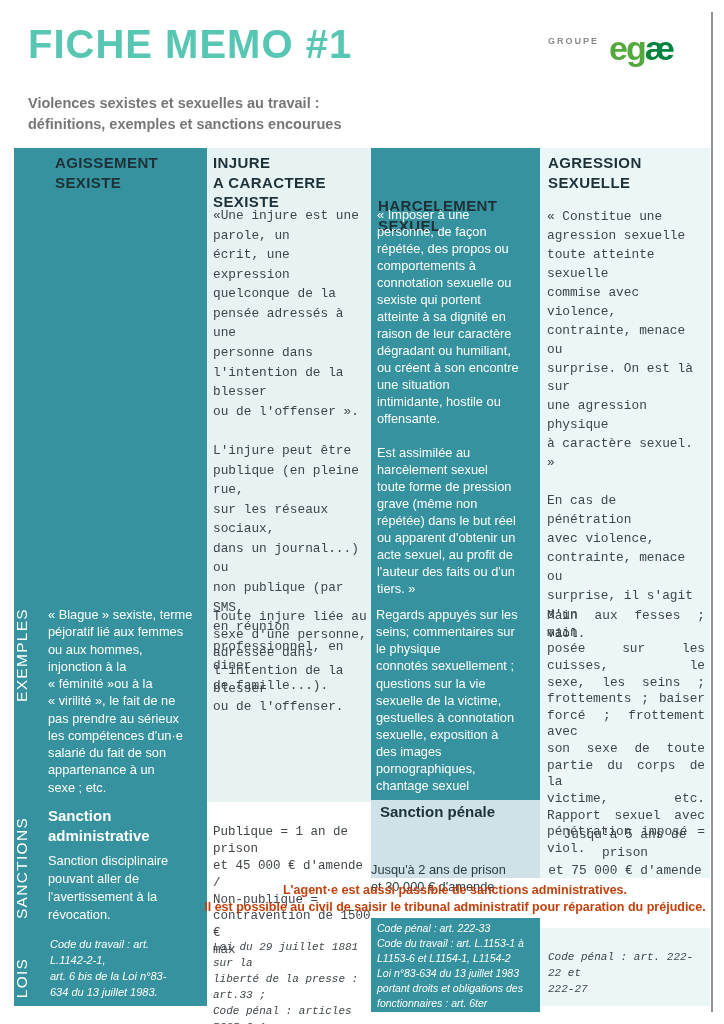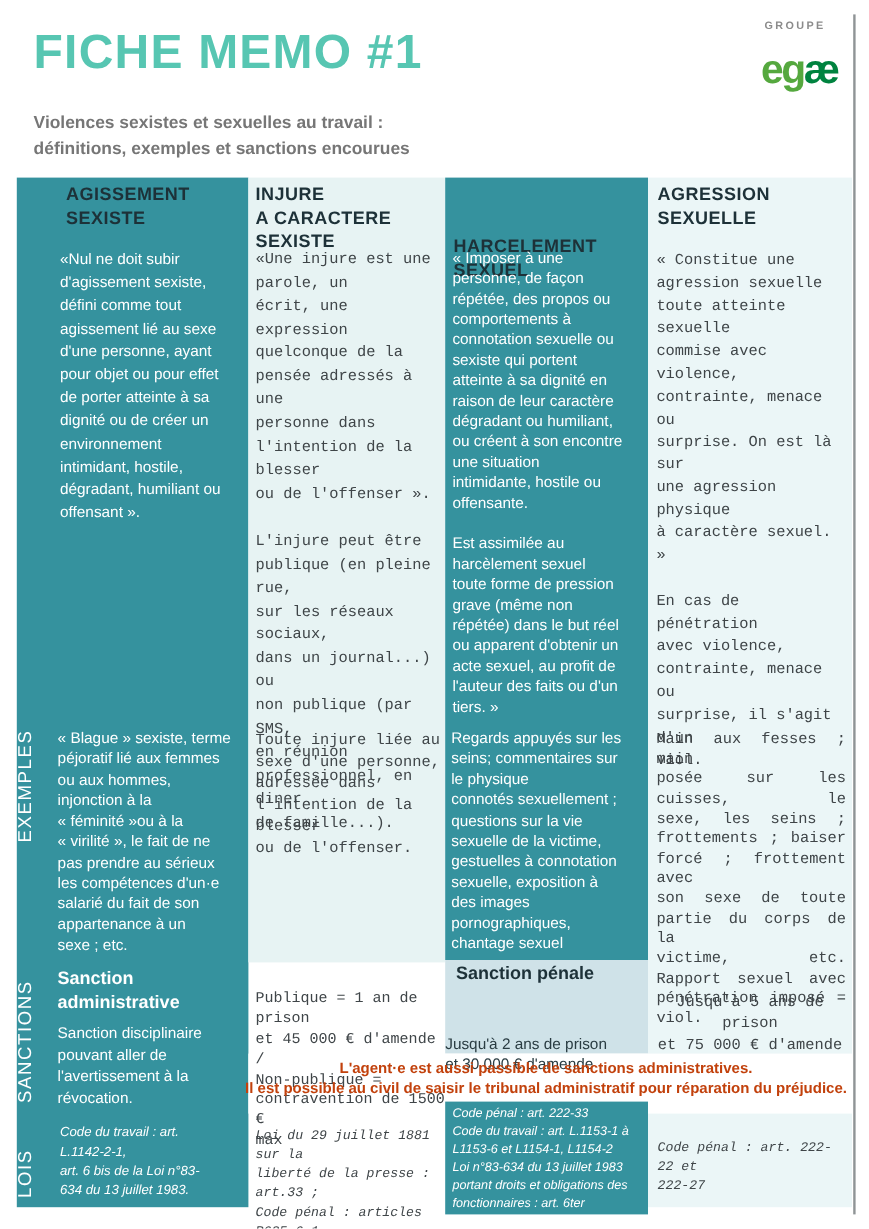--- a/index.html
+++ b/index.html
@@ -13,22 +13,22 @@
     position:absolute;left:28px;top:22px;
     font-size:40px;font-weight:700;letter-spacing:1px;
     color:#57c6b2;
   }
   .subtitle{
     position:absolute;left:28px;top:93px;width:360px;
     font-size:14.5px;font-weight:700;color:#767676;line-height:1.45;
     white-space:pre-line;
   }
   .logo{
-    position:absolute;right:26px;top:16px;width:160px;
-    display:flex;flex-direction:column;align-items:flex-end;
+    position:absolute;right:16px;top:16px;width:160px;
+    display:flex;flex-direction:row;align-items:center;
   }
   .logo-groupe{
     font-size:9px;font-weight:700;letter-spacing:2px;color:#8b8b8b;
     margin-right:10px;
   }
   .logo-egae{
     font-size:34px;font-weight:700;letter-spacing:-2px;line-height:1;
     margin-top:15px;
   }
   .logo-egae .g1{color:#55a83e;}
@@ -124,32 +124,20 @@
   <div class="col-header h1">AGISSEMENT
 SEXISTE</div>
   <div class="col-header h2">INJURE
 A CARACTERE
 SEXISTE</div>
   <div class="col-header h3">HARCELEMENT
 SEXUEL</div>
   <div class="col-header h4">AGRESSION
 SEXUELLE</div>
 
-  <div class="cell white def1">«Nul ne doit subir
-d'agissement sexiste,
-défini comme tout
-agissement lié au sexe
-d'une personne, ayant
-pour objet ou pour effet
-de porter atteinte à sa
-dignité ou de créer un
-environnement
-intimidant, hostile,
-dégradant, humiliant ou
-offensant ».</div>
   <div class="cell dark def2">«Une injure est une
 parole, un
 écrit, une expression
 quelconque de la
 pensée adressés à une
 personne dans
 l'intention de la blesser
 ou de l'offenser ».
 
 L'injure peut être

